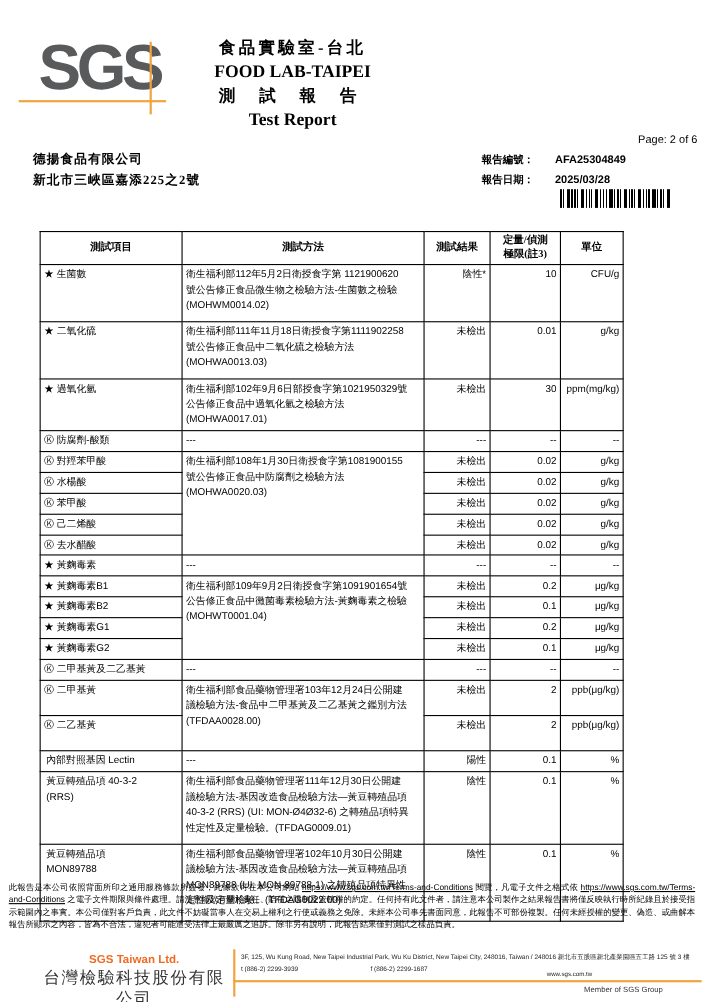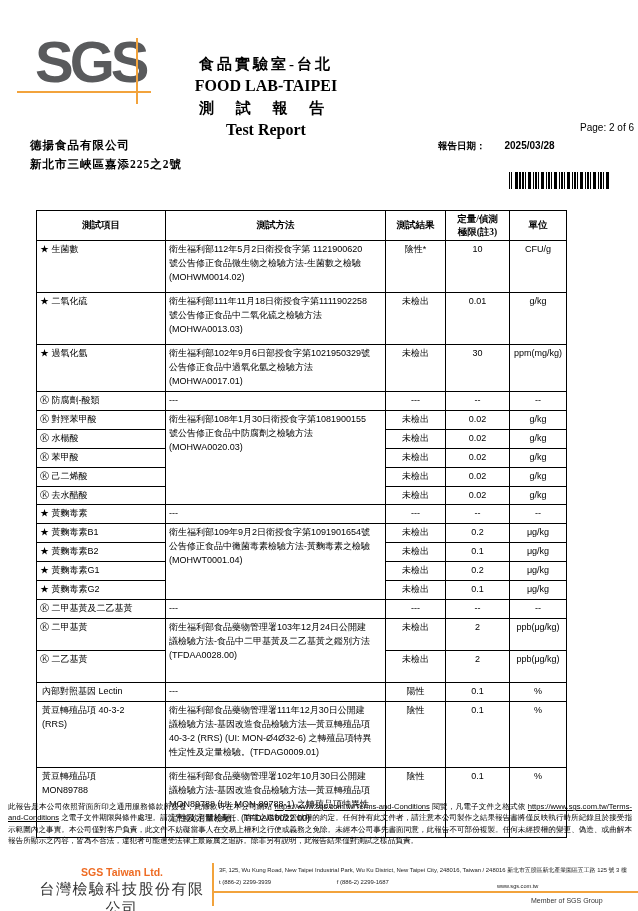--- a/index.html
+++ b/index.html
@@ -11,21 +11,21 @@
   html,body{background:#fff;}
   body{width:638px;height:911px;position:relative;font-family:"Liberation Serif",serif;color:#000;overflow:hidden;}
 
   
   .logo{position:absolute;left:17px;top:38px;width:140px;height:66px;}
   .logo-text{position:absolute;left:18px;top:-10px;font-family:"Liberation Sans",sans-serif;font-weight:bold;font-size:58px;letter-spacing:-4px;color:var(--logo-gray);}
   .logo-hline{position:absolute;left:0;top:53px;width:134px;height:2px;background:var(--accent-line);}
   .logo-vline{position:absolute;left:119px;top:0;width:2px;height:66px;background:var(--accent-line);}
 
   
-  .titles{position:absolute;left:110px;top:33px;width:312px;text-align:center;margin-top:20px;}
+  .titles{position:absolute;left:110px;top:33px;width:312px;text-align:center;}
   .t-zh{font-size:15px;font-weight:bold;letter-spacing:3px;line-height:22px;}
   .t-zh.spaced{letter-spacing:9px;}
   .t-en{font-size:16px;font-weight:bold;line-height:22px;font-family:"Liberation Serif",serif;}
 
   
   .page-info{position:absolute;right:4px;top:122px;font-family:"Liberation Sans",sans-serif;font-size:10px;padding-left:40px;}
   .client{position:absolute;left:30px;top:136px;font-size:11.5px;font-weight:bold;line-height:19px;letter-spacing:1px;}
   .meta{position:absolute;left:438px;top:137px;font-size:10px;line-height:17px;}
   .meta-label{display:inline-block;width:64px;font-weight:bold;font-size:9.5px;}
   .meta-value{font-family:"Liberation Sans",sans-serif;font-weight:bold;}
@@ -33,21 +33,21 @@
     background:repeating-linear-gradient(90deg,#000 0 1.5px,#fff 1.5px 2.5px,#000 2.5px 3.5px,#fff 3.5px 6px,#000 6px 9px,#fff 9px 10.5px,#000 10.5px 11.5px,#fff 11.5px 13px);}
 
   
   table.results{position:absolute;left:36px;top:210px;width:530px;border-collapse:collapse;table-layout:fixed;font-family:"Liberation Sans",sans-serif;}
   table.results th,table.results td{border:1px solid #000;}
   table.results th{height:30px;font-family:"Liberation Serif",serif;font-weight:bold;font-size:9.5px;text-align:center;vertical-align:middle;white-space:pre-line;line-height:1.3;}
   table.results td{font-size:9px;vertical-align:top;padding:2px 3px;line-height:1.55;}
   td.c-item{text-align:left;padding-left:5px;white-space:pre-line;font-size:9.3px;}
   td.c-item.pad{padding-left:5px;}
   td.c-method{text-align:left;white-space:pre-line;}
-  td.c-center{text-align:center;}
+  td.c-center{text-align:right;}
 
   
   .legal{position:absolute;left:8px;top:801px;width:624px;font-family:"Liberation Sans",sans-serif;font-size:7.6px;line-height:1.5;text-align:justify;}
   .legal .url{text-decoration:underline;}
 
   
   .f-left{position:absolute;left:38px;top:866px;width:168px;text-align:center;}
   .f-company-en{font-family:"Liberation Sans",sans-serif;font-weight:bold;font-size:10.5px;color:var(--brand-orange);}
   .f-company-zh{font-size:15px;letter-spacing:1.5px;margin-top:2px;color:#333;}
   .f-vline{position:absolute;left:212px;top:863px;width:1.5px;height:43px;background:var(--accent-line);}
@@ -78,20 +78,24 @@
   </div>
 
   <div class="page-info">Page: 2 of 6</div>
 
   <div class="client">
     <div>德揚食品有限公司</div>
     <div>新北市三峽區嘉添225之2號</div>
   </div>
 
   <div class="meta">
+    <div class="meta-row">
+      <span class="meta-label">報告編號：</span>
+      <span class="meta-value">AFA25304849</span>
+    </div>
     <div class="meta-row">
       <span class="meta-label">報告日期：</span>
       <span class="meta-value">2025/03/28</span>
     </div>
   </div>
 
   <div class="barcode"></div>
 
   <table class="results">
     <colgroup>

